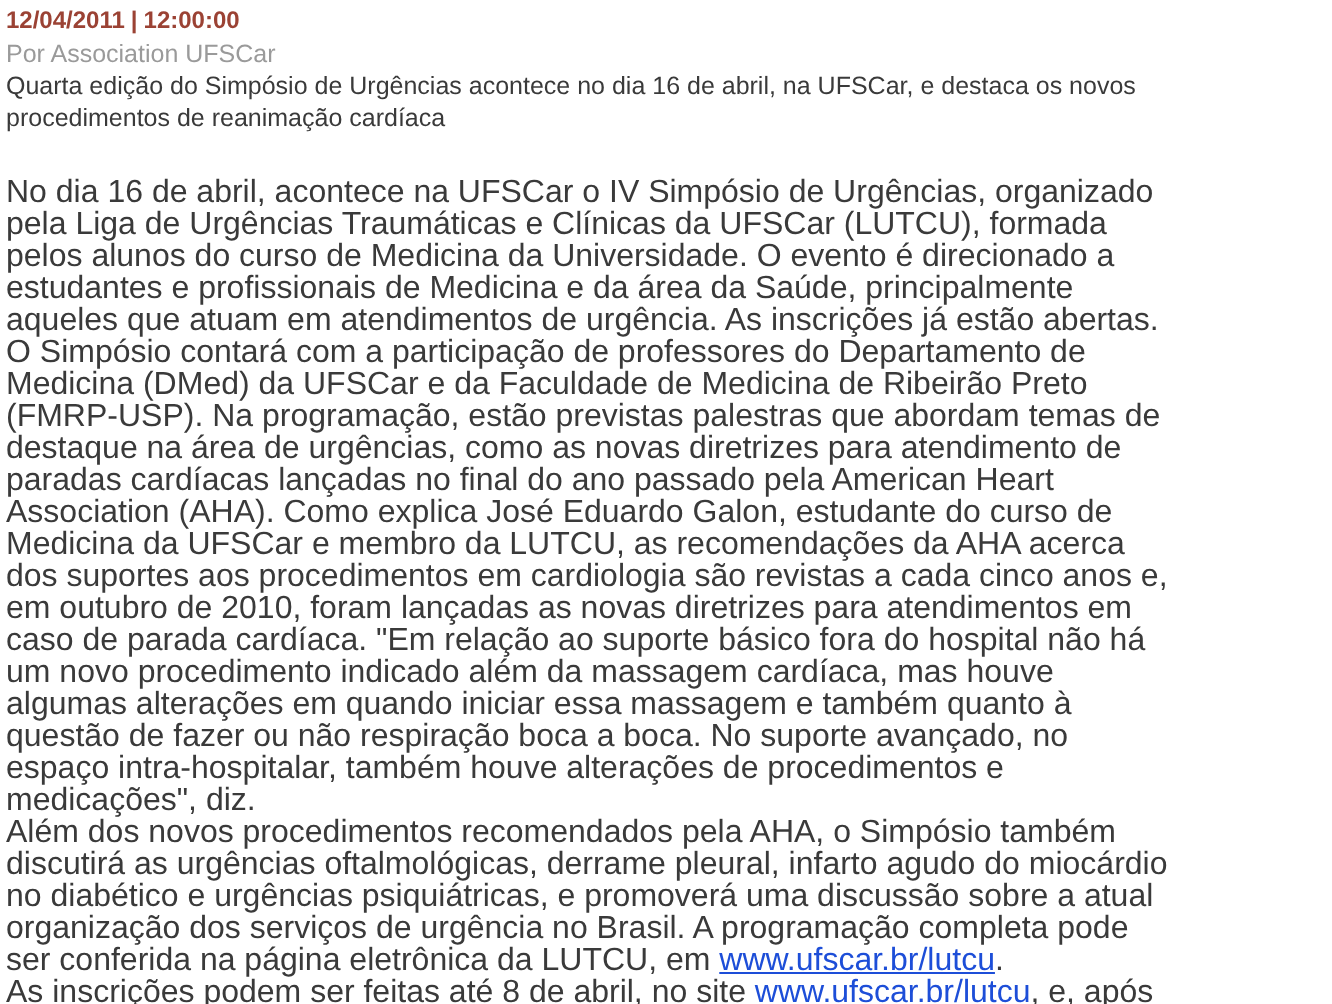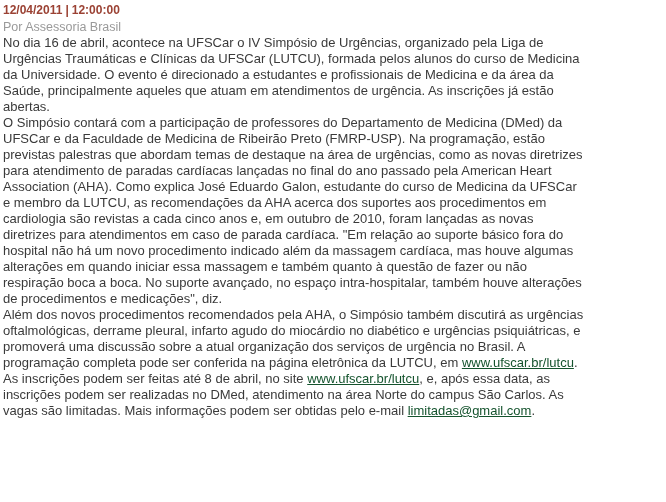--- a/index.html
+++ b/index.html
@@ -30,37 +30,38 @@
     color: #141414;
     margin: 15px 0 9px 0;
   }
   p.subtitle {
     font-size: 12.5px;
     line-height: 16px;
     color: #3a3a3a;
     margin: 0 0 22px 0;
   }
   .article-body p {
-    font-size: 13px;
+    font-size: 16px;
     line-height: 16px;
     color: #3a3a3a;
     margin: 0;
   }
   a.link {
-    color: #14532d;
+    color: #1d4ed8;
     cursor: pointer;
   }
 </style>
 </head>
 <body>
 
 <div class="page">
   <div class="dateline">
     <span>12/04/2011</span><span class="sep">|</span><span>12:00:00</span>
   </div>
-  <div class="byline">Por Assessoria Brasil</div>
+  <div class="byline">Por Association UFSCar</div>
+  <p class="subtitle">Quarta edição do Simpósio de Urgências acontece no dia 16 de abril, na UFSCar, e destaca os novos procedimentos de reanimação cardíaca</p>
   <div class="article-body" id="article-body">
       <p><span>No dia 16 de abril, acontece na UFSCar o IV Simpósio de Urgências, organizado pela Liga de Urgências Traumáticas e Clínicas da UFSCar (LUTCU), formada pelos alunos do curso de Medicina da Universidade. O evento é direcionado a estudantes e profissionais de Medicina e da área da Saúde, principalmente aqueles que atuam em atendimentos de urgência. As inscrições já estão abertas.</span></p>
       <p><span>O Simpósio contará com a participação de professores do Departamento de Medicina (DMed) da UFSCar e da Faculdade de Medicina de Ribeirão Preto (FMRP-USP). Na programação, estão previstas palestras que abordam temas de destaque na área de urgências, como as novas diretrizes para atendimento de paradas cardíacas lançadas no final do ano passado pela American Heart Association (AHA). Como explica José Eduardo Galon, estudante do curso de Medicina da UFSCar e membro da LUTCU, as recomendações da AHA acerca dos suportes aos procedimentos em cardiologia são revistas a cada cinco anos e, em outubro de 2010, foram lançadas as novas diretrizes para atendimentos em caso de parada cardíaca. "Em relação ao suporte básico fora do hospital não há um novo procedimento indicado além da massagem cardíaca, mas houve algumas alterações em quando iniciar essa massagem e também quanto à questão de fazer ou não respiração boca a boca. No suporte avançado, no espaço intra-hospitalar, também houve alterações de procedimentos e medicações", diz.</span></p>
       <p><span>Além dos novos procedimentos recomendados pela AHA, o Simpósio também discutirá as urgências oftalmológicas, derrame pleural, infarto agudo do miocárdio no diabético e urgências psiquiátricas, e promoverá uma discussão sobre a atual organização dos serviços de urgência no Brasil. A programação completa pode ser conferida na página eletrônica da LUTCU, em </span><a href="#" class="link">www.ufscar.br/lutcu</a><span>.</span></p>
       <p><span>As inscrições podem ser feitas até 8 de abril, no site </span><a href="#" class="link">www.ufscar.br/lutcu</a><span>, e, após essa data, as inscrições podem ser realizadas no DMed, atendimento na área Norte do campus São Carlos. As vagas são limitadas. Mais informações podem ser obtidas pelo e-mail </span><a href="#" class="link">limitadas@gmail.com</a><span>.</span></p>
     </div>
 </div>
 
 </body></html>

